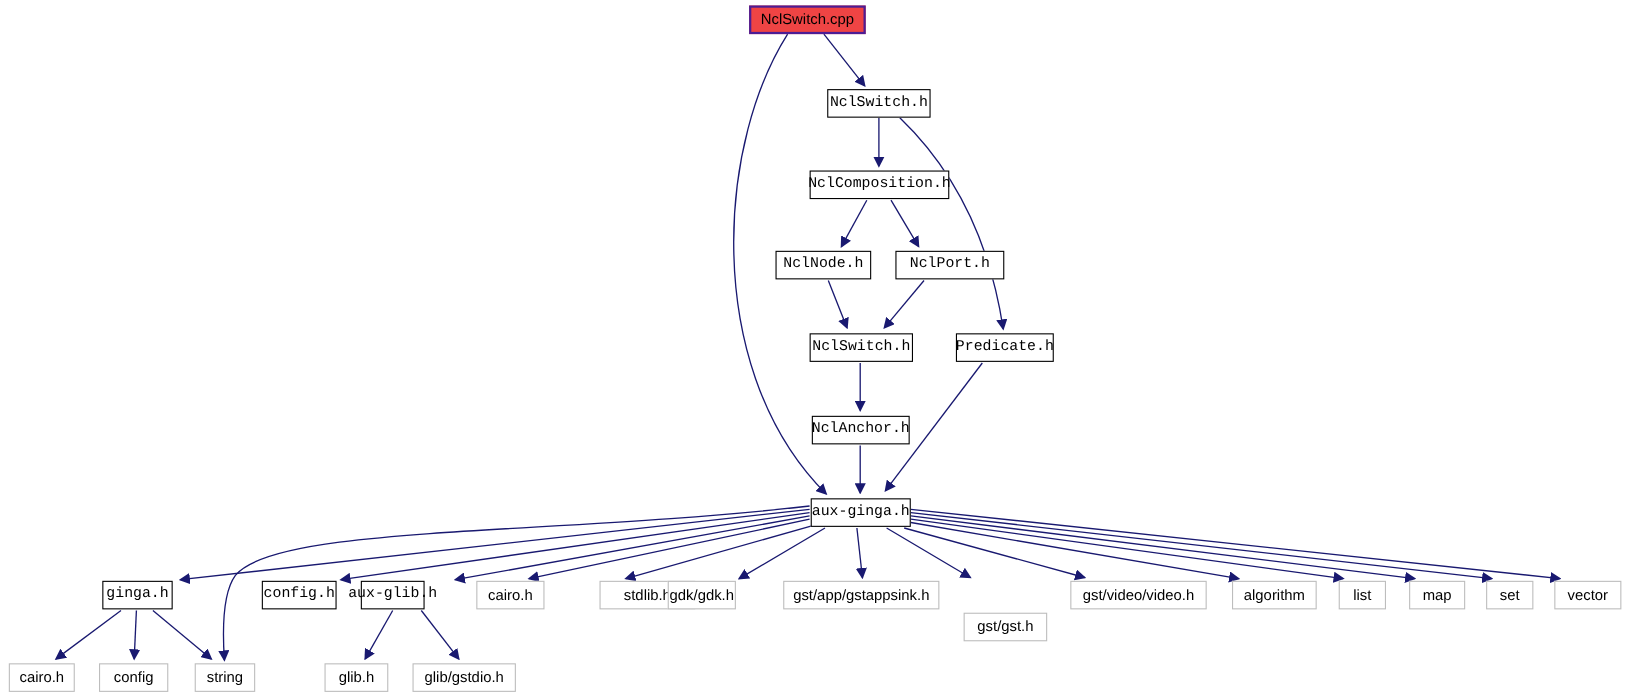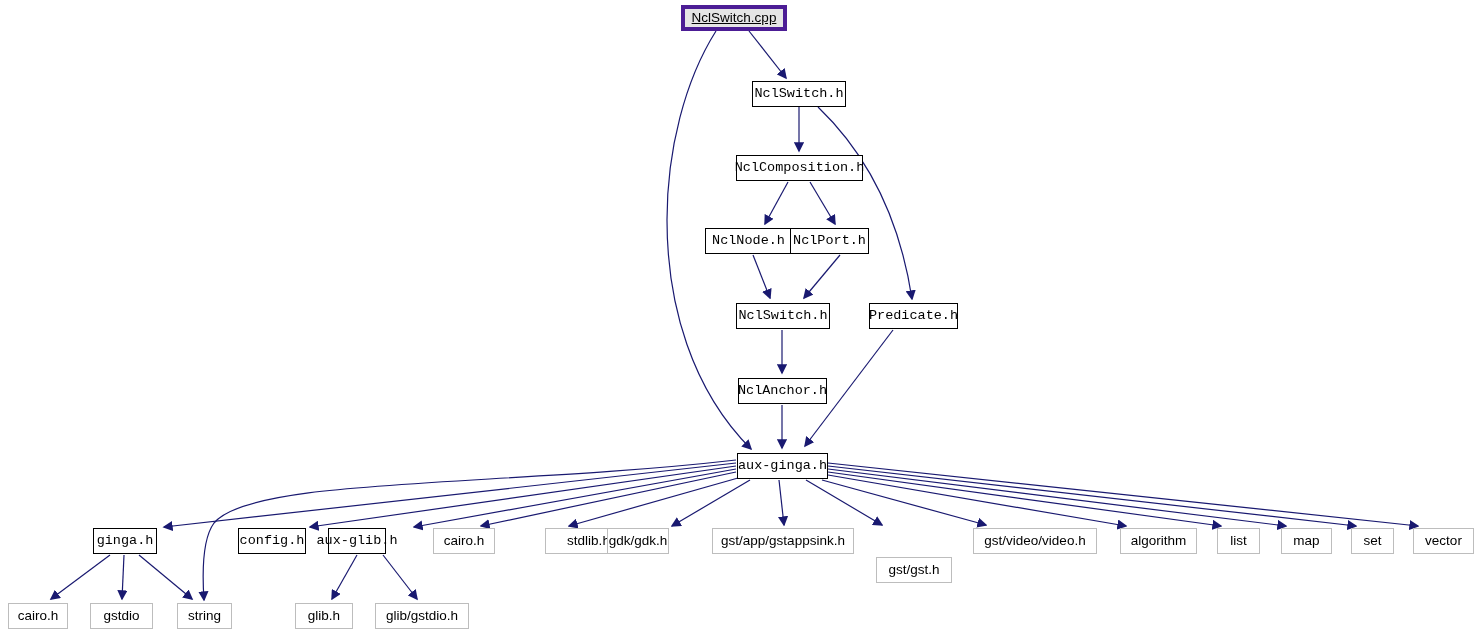--- a/index.html
+++ b/index.html
@@ -16,21 +16,21 @@
     box-sizing:border-box;
     height:26px;
     display:flex;align-items:center;justify-content:center;
     background:#ffffff;
     color:#000000;
     font-size:13.5px;
     white-space:nowrap;
     line-height:1;
   }
   .node.main{border:1.5px solid #000000;font-family:Liberation Mono, monospace;}
-  .node.root{border:4px solid #4c1d95;background:#e5e5e5;text-decoration:underline;}
+  .node.root{border:2px solid #4c1d95;background:#ef4444;}
   .node.leaf{border:1px solid #bdbdbd;}
 </style>
 </head>
 <body>
 
 <div id="canvas">
 
   <svg id="edges" width="1481" height="635" viewBox="0 0 1481 635">
     <defs>
       <marker id="arrow" viewBox="0 0 10 10" refX="8.5" refY="5" markerWidth="8.5" markerHeight="8.5" orient="auto">
@@ -69,21 +69,21 @@
       <path d="M139,555 L192,599" marker-end="url(#arrow)"></path>
       <path d="M357,555 L332,599" marker-end="url(#arrow)"></path>
       <path d="M383,555 L417,599" marker-end="url(#arrow)"></path>
     </g>
   </svg>
 
   <div class="node root" style="left:681px;top:5px;width:106px">NclSwitch.cpp</div>
   <div class="node main" style="left:752px;top:81px;width:94px">NclSwitch.h</div>
   <div class="node main" style="left:736px;top:155px;width:127px">NclComposition.h</div>
   <div class="node main" style="left:705px;top:228px;width:87px">NclNode.h</div>
-  <div class="node main" style="left:790px;top:228px;width:79px">NclPort.h</div>
+  <div class="node main" style="left:814px;top:228px;width:99px">NclPort.h</div>
   <div class="node main" style="left:736px;top:303px;width:94px">NclSwitch.h</div>
   <div class="node main" style="left:869px;top:303px;width:89px">Predicate.h</div>
   <div class="node main" style="left:738px;top:378px;width:89px">NclAnchor.h</div>
   <div class="node main" style="left:737px;top:453px;width:91px">aux-ginga.h</div>
 
   <div class="node main" style="left:93px;top:528px;width:64px">ginga.h</div>
   <div class="node main" style="left:238px;top:528px;width:68px">config.h</div>
   <div class="node main" style="left:328px;top:528px;width:58px">aux-glib.h</div>
   <div class="node leaf" style="left:433px;top:528px;width:62px">cairo.h</div>
   <div class="node leaf" style="left:545px;top:528px;width:87px">stdlib.h</div>
@@ -91,18 +91,18 @@
   <div class="node leaf" style="left:712px;top:528px;width:142px">gst/app/gstappsink.h</div>
   <div class="node leaf" style="left:876px;top:557px;width:76px">gst/gst.h</div>
   <div class="node leaf" style="left:973px;top:528px;width:124px">gst/video/video.h</div>
   <div class="node leaf" style="left:1120px;top:528px;width:77px">algorithm</div>
   <div class="node leaf" style="left:1217px;top:528px;width:43px">list</div>
   <div class="node leaf" style="left:1281px;top:528px;width:51px">map</div>
   <div class="node leaf" style="left:1351px;top:528px;width:43px">set</div>
   <div class="node leaf" style="left:1413px;top:528px;width:61px">vector</div>
 
   <div class="node leaf" style="left:8px;top:603px;width:60px">cairo.h</div>
-  <div class="node leaf" style="left:90px;top:603px;width:63px">gstdio</div>
+  <div class="node leaf" style="left:90px;top:603px;width:63px">config</div>
   <div class="node leaf" style="left:177px;top:603px;width:55px">string</div>
   <div class="node leaf" style="left:295px;top:603px;width:58px">glib.h</div>
   <div class="node leaf" style="left:375px;top:603px;width:94px">glib/gstdio.h</div>
 
 </div>
 
 </body></html>

